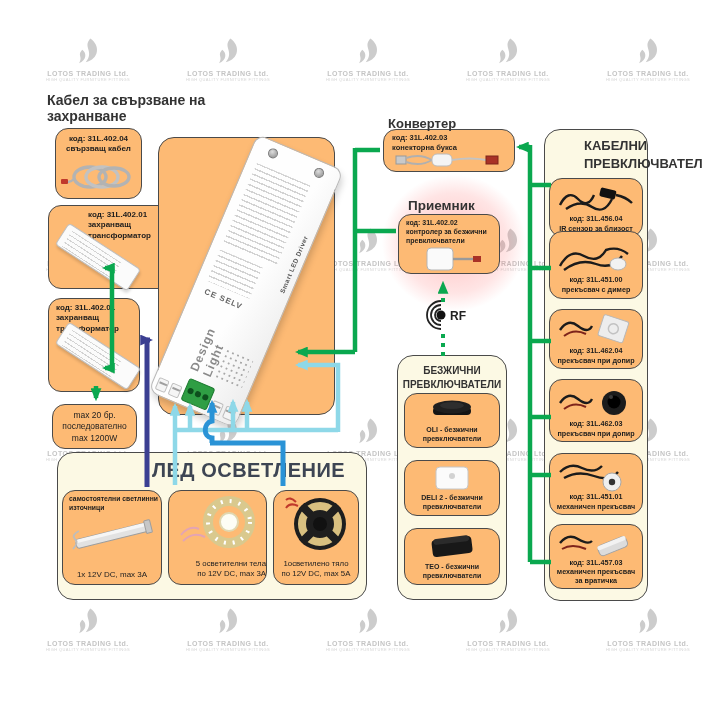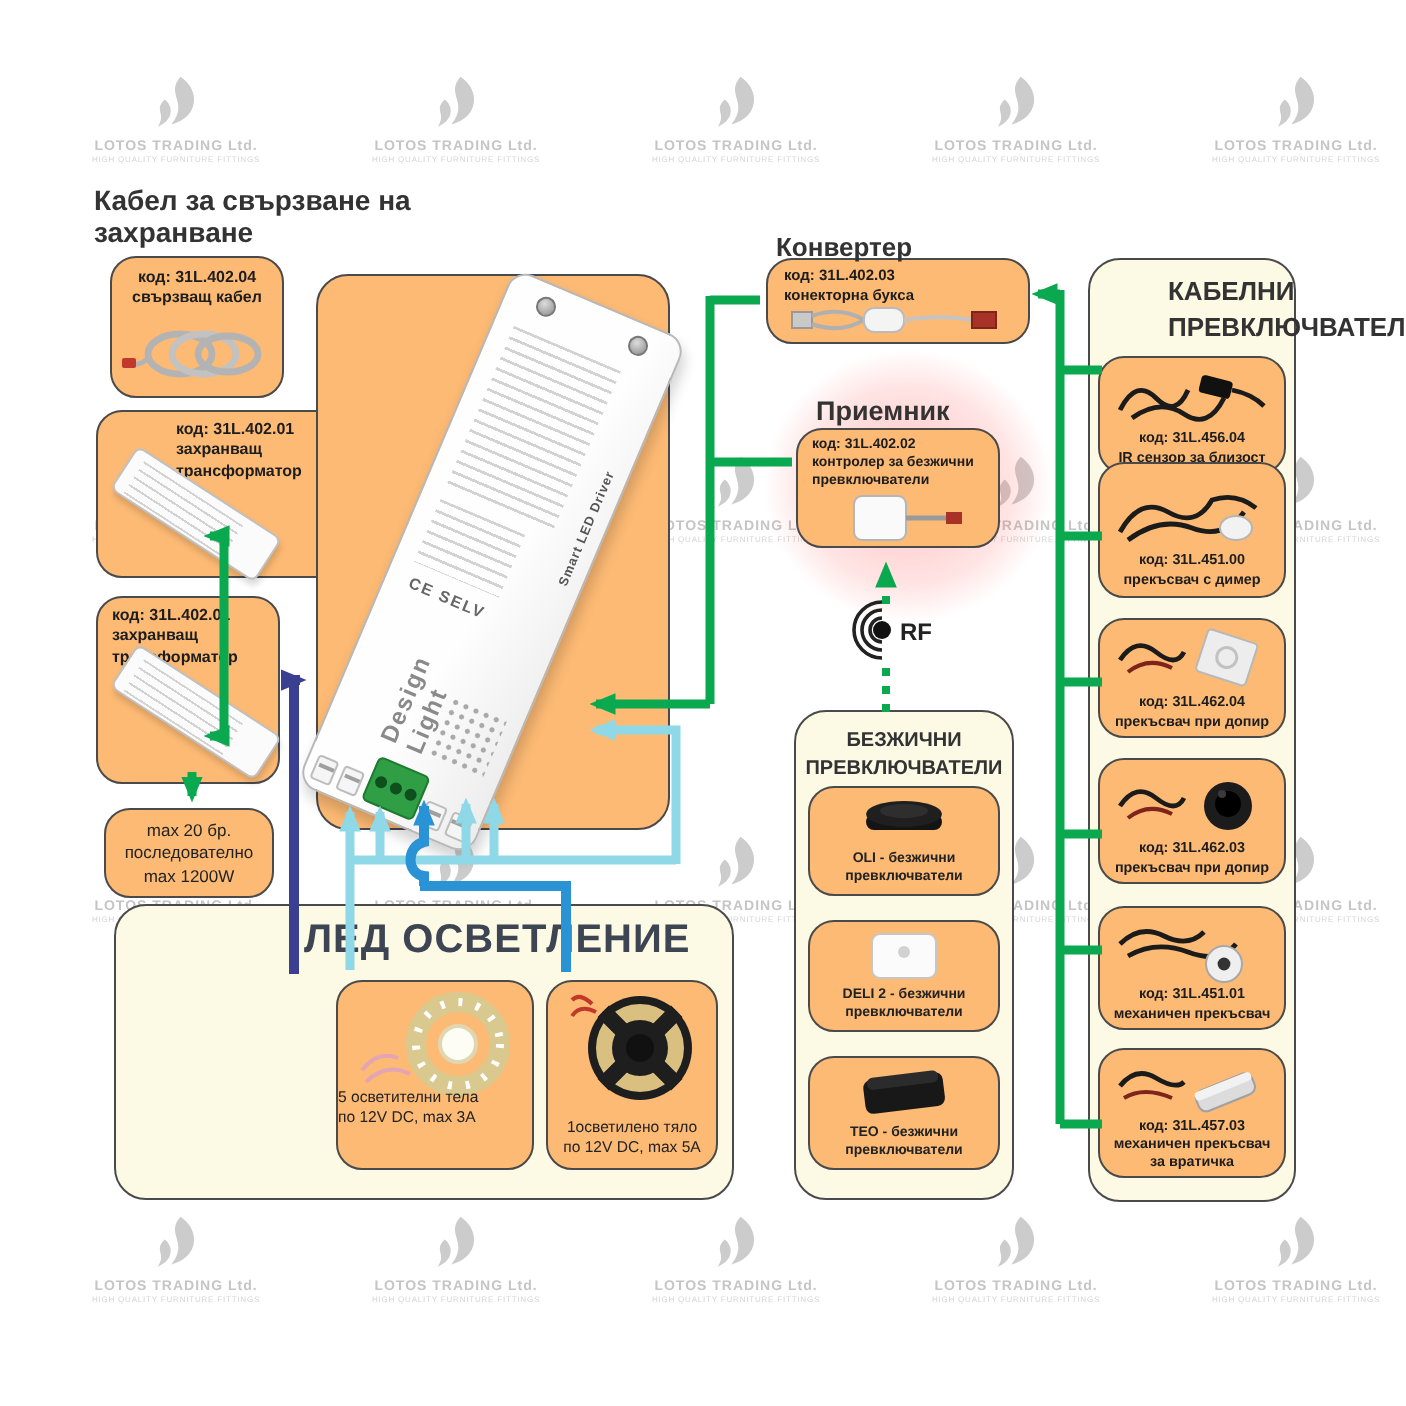--- a/index.html
+++ b/index.html
@@ -391,29 +391,42 @@
       </g>
     </svg>
     <div class="code multiline" style="position:absolute;bottom:3px;width:100%;font-size:7.2px;line-height:1.25;">код: 31L.457.03
 механичен прекъсвач
 за вратичка</div>
   </div>
 
   <div class="cbox" style="left:57px;top:452px;width:308px;height:146px;"></div>
   <div class="abs sec-title" style="left:152px;top:459px;font-size:20px;color:#3d4553;letter-spacing:.5px;z-index:4;">ЛЕД ОСВЕТЛЕНИЕ</div>
 
+  <div class="ibox" style="left:62px;top:490px;width:98px;height:93px;">
+    <div class="code code-left multiline" style="margin:4px 0 0 6px;font-size:6.8px;">самостоятелни светлинни
+източници</div>
+    <svg class="abs" style="left:4px;top:24px;" width="90" height="40" viewBox="0 0 90 40">
+      <g transform="rotate(-14 45 20)">
+        <rect x="8" y="16" width="76" height="9" rx="3" fill="#e2e2e2" stroke="#9e9e9e"></rect>
+        <rect x="8" y="16" width="76" height="3.5" rx="1.5" fill="#f6f6f6"></rect>
+        <rect x="79" y="14" width="6" height="13" rx="1" fill="#c7c7c7" stroke="#9e9e9e"></rect>
+      </g>
+      <path d="M6,34 q6,-6 2,-10 q-4,-4 4,-8" stroke="#bdbdbd" stroke-width="1.8" fill="none"></path>
+    </svg>
+    <div style="position:absolute;bottom:5px;width:100%;font-size:8px;text-align:center;">1x 12V DC, max 3A</div>
+  </div>
 
   <div class="ibox" style="left:168px;top:490px;width:97px;height:93px;">
     <svg class="abs" style="left:8px;top:4px;" width="82" height="54" viewBox="0 0 82 54">
       <circle cx="52" cy="27" r="21" fill="none" stroke="#d9c98e" stroke-width="10"></circle>
       <circle cx="52" cy="27" r="21" fill="none" stroke="#fff" stroke-width="4" stroke-dasharray="2 7"></circle>
       <circle cx="52" cy="27" r="9" fill="#fdfdf5" stroke="#e0d7b0" stroke-width="2"></circle>
       <path d="M4,40 q8,-10 18,-6 M6,46 q10,-10 22,-4" stroke="#e3a4b4" stroke-width="2" fill="none"></path>
     </svg>
-    <div class="multiline" style="position:absolute;bottom:20px;width:100%;font-size:7.8px;text-align:left;line-height:1.3;">5 осветителни тела
+    <div class="multiline" style="position:absolute;bottom:5px;width:100%;font-size:7.8px;text-align:right;line-height:1.3;">5 осветителни тела
 по 12V DC, max 3A</div>
   </div>
 
   <div class="ibox" style="left:273px;top:490px;width:84px;height:93px;">
     <svg class="abs" style="left:8px;top:3px;" width="68" height="58" viewBox="0 0 68 58">
       <circle cx="38" cy="30" r="26" fill="#1e1e1e"></circle>
       <circle cx="38" cy="30" r="18" fill="none" stroke="#d9c080" stroke-width="8"></circle>
       <rect x="34" y="4" width="8" height="52" fill="#1e1e1e" transform="rotate(45 38 30)"></rect>
       <rect x="34" y="4" width="8" height="52" fill="#1e1e1e" transform="rotate(-45 38 30)"></rect>
       <circle cx="38" cy="30" r="7" fill="#111"></circle>

